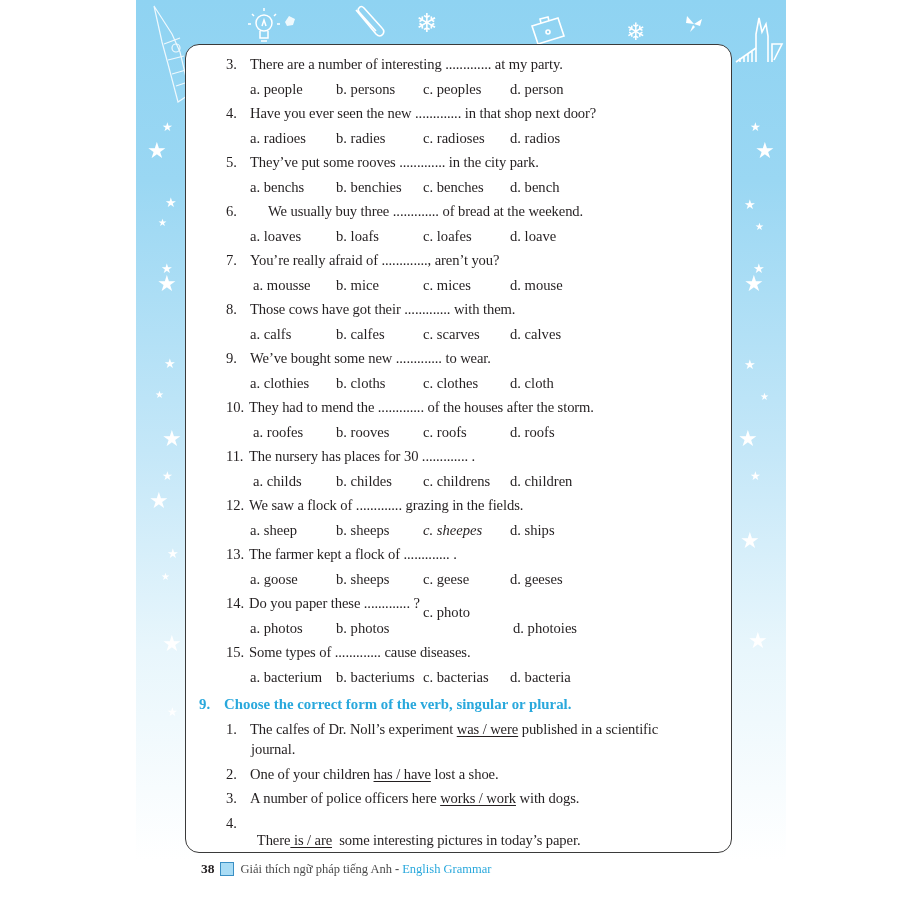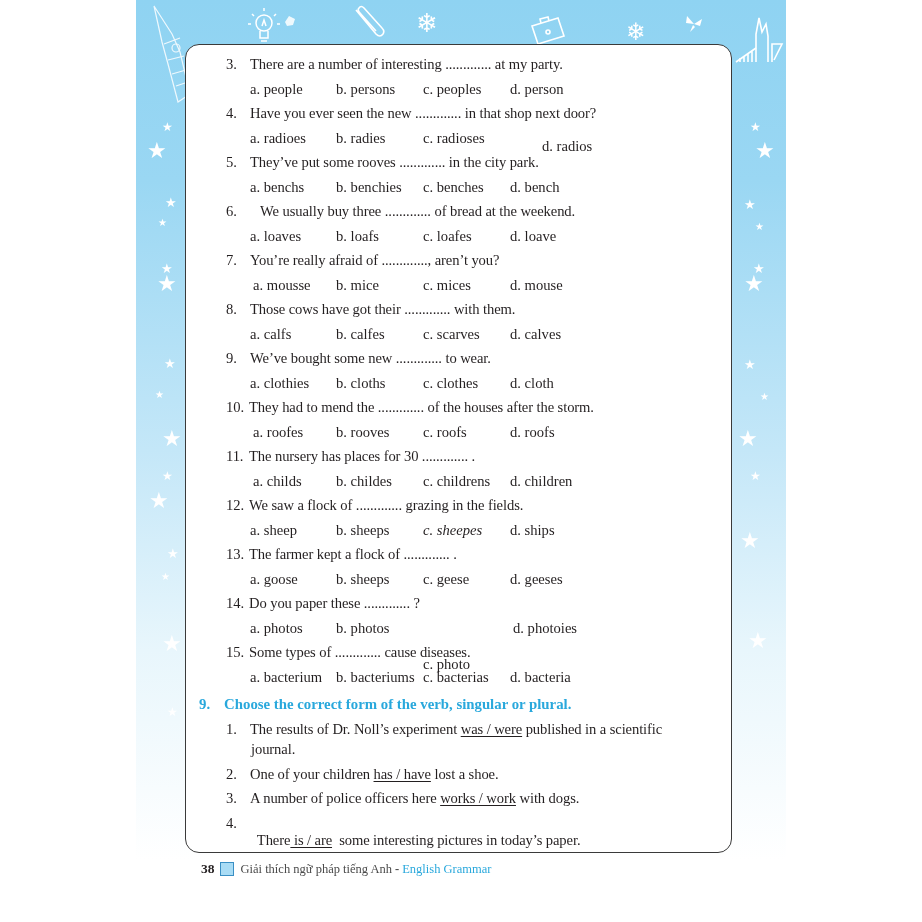--- a/index.html
+++ b/index.html
@@ -104,33 +104,33 @@
       <div class="opt" style="top: 81px; left: 336px;">b. persons</div>
       <div class="opt" style="top: 81px; left: 423px;">c. peoples</div>
       <div class="opt" style="top: 81px; left: 510px;">d. person</div>
     </div>
     <div>
       <div class="q" style="top: 105px; left: 226px;">4.</div>
       <div class="q" style="top: 105px; left: 250px;">Have you ever seen the new ............. in that shop next door?</div>
       <div class="opt" style="top: 130px; left: 250px;">a. radioes</div>
       <div class="opt" style="top: 130px; left: 336px;">b. radies</div>
       <div class="opt" style="top: 130px; left: 423px;">c. radioses</div>
-      <div class="opt" style="top: 138px; left: 510px; margin-left: 32px;">d. radios</div>
+      <div class="opt" style="top: 130px; left: 510px;">d. radios</div>
     </div>
     <div>
       <div class="q" style="top: 154px; left: 226px;">5.</div>
       <div class="q" style="top: 154px; left: 250px;">They’ve put some rooves ............. in the city park.</div>
       <div class="opt" style="top: 179px; left: 250px;">a. benchs</div>
       <div class="opt" style="top: 179px; left: 336px;">b. benchies</div>
       <div class="opt" style="top: 179px; left: 423px;">c. benches</div>
       <div class="opt" style="top: 179px; left: 510px;">d. bench</div>
     </div>
     <div>
       <div class="q" style="top: 203px; left: 226px;">6.</div>
-      <div class="q" style="top: 203px; left: 260px; text-align: right;">We usually buy three ............. of bread at the weekend.</div>
+      <div class="q" style="top: 203px; left: 268px; text-align: right;">We usually buy three ............. of bread at the weekend.</div>
       <div class="opt" style="top: 228px; left: 250px;">a. loaves</div>
       <div class="opt" style="top: 228px; left: 336px;">b. loafs</div>
       <div class="opt" style="top: 228px; left: 423px;">c. loafes</div>
       <div class="opt" style="top: 228px; left: 510px;">d. loave</div>
     </div>
     <div>
       <div class="q" style="top: 252px; left: 226px;">7.</div>
       <div class="q" style="top: 252px; left: 250px;">You’re really afraid of ............., aren’t you?</div>
       <div class="opt" style="top: 277px; left: 253px;">a. mousse</div>
       <div class="opt" style="top: 277px; left: 336px;">b. mice</div>
@@ -183,42 +183,42 @@
       <div class="opt" style="top: 571px; left: 250px;">a. goose</div>
       <div class="opt" style="top: 571px; left: 336px;">b. sheeps</div>
       <div class="opt" style="top: 571px; left: 423px;">c. geese</div>
       <div class="opt" style="top: 571px; left: 510px;">d. geeses</div>
     </div>
     <div>
       <div class="q" style="top: 595px; left: 226px;">14.</div>
       <div class="q" style="top: 595px; left: 249px;">Do you paper these ............. ?</div>
       <div class="opt" style="top: 620px; left: 250px;">a. photos</div>
       <div class="opt" style="top: 620px; left: 336px;">b. photos</div>
-      <div class="opt" style="top: 656px; left: 423px; text-align: center;">c. photo</div>
+      <div class="opt" style="top: 604px; left: 423px; text-align: center;">c. photo</div>
       <div class="opt" style="top: 620px; left: 513px;">d. photoies</div>
     </div>
     <div>
       <div class="q" style="top: 644px; left: 226px;">15.</div>
       <div class="q" style="top: 644px; left: 249px;">Some types of ............. cause diseases.</div>
       <div class="opt" style="top: 669px; left: 250px;">a. bacterium</div>
       <div class="opt" style="top: 669px; left: 336px;">b. bacteriums</div>
       <div class="opt" style="top: 669px; left: 423px;">c. bacterias</div>
       <div class="opt" style="top: 669px; left: 510px;">d. bacteria</div>
     </div>
   </div>
 
 <div class="sec-title">
   <span>9.</span><span style="display:inline-block;width:14px"></span><span>Choose the correct form of the verb, singular or plural.</span>
 </div>
 
 <div class="q" style="top:721px;left:226px;">
   <span>1.</span>
 </div>
 <div class="q" style="top:721px;left:250px;width:465px;display:flex;justify-content:space-between;">
-  <span><span>The results of Dr. Noll’s experiment </span><span class="u">was / were</span><span> published in a scientific</span></span>
+  <span><span>The calfes of Dr. Noll’s experiment </span><span class="u">was / were</span><span> published in a scientific</span></span>
 </div>
 <div class="q" style="top:741px;left:251px;">
   <span>journal.</span>
 </div>
 
 <div class="q" style="top:766px;left:226px;">
   <span>2.</span>
 </div>
 <div class="q" style="top:766px;left:250px;">
   <span>One of your children </span><span class="u">has / have</span><span> lost a shoe.</span>

